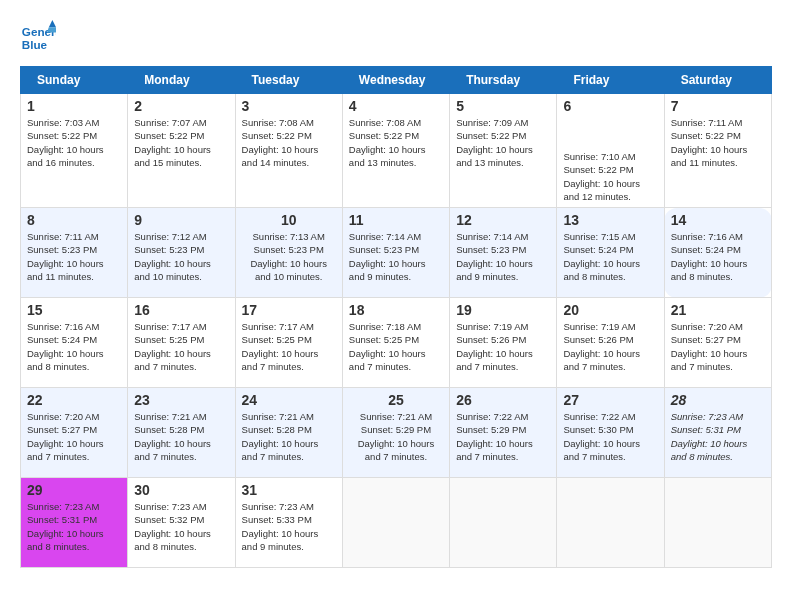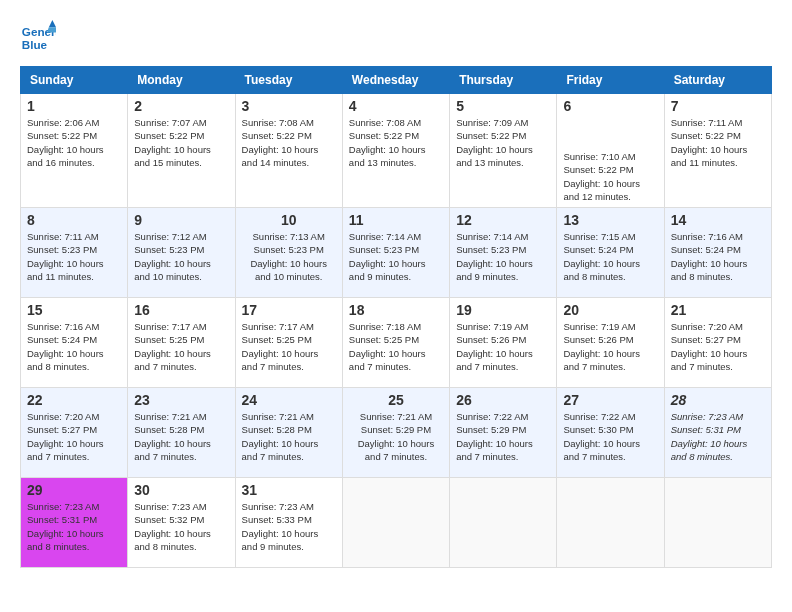--- a/index.html
+++ b/index.html
@@ -39,21 +39,21 @@
     }
     .calendar {
       width: 100%;
       border-collapse: collapse;
       font-size: 10.5px;
     }
     .calendar th {
       background-color: #1a6fbb;
       color: #fff;
       text-align: left;
-      padding: 6px 9px;
+      padding: 6px 16px;
       font-size: 12px;
       font-weight: bold;
       border: 1px solid #1a6fbb;
     }
     .calendar td {
       border: 1px solid #ddd;
       vertical-align: top;
       padding: 4px 6px;
       width: calc(100%/7);
       height: 90px;
@@ -107,21 +107,21 @@
         <th>Wednesday</th>
         <th>Thursday</th>
         <th>Friday</th>
         <th>Saturday</th>
       </tr>
   </thead>
   <tbody id="calendar-body">
   <tr>
         <td style="background: rgb(255, 255, 255);">
           <div class="cell-day">1</div>
-          <div class="cell-info" style="white-space: pre-line;">Sunrise: 2:06 AM
+          <div class="cell-info" style="white-space: pre-line;">Sunrise: 7:03 AM
 Sunset: 5:22 PM
 Daylight: 10 hours
 and 16 minutes.</div>
         </td>
         <td style="background: rgb(255, 255, 255);">
           <div class="cell-day">2</div>
           <div class="cell-info" style="white-space: pre-line;">Sunrise: 7:07 AM
 Sunset: 5:22 PM
 Daylight: 10 hours
 and 15 minutes.</div>
@@ -198,21 +198,21 @@
 Daylight: 10 hours
 and 9 minutes.</div>
         </td>
         <td style="background: rgb(238, 244, 255);">
           <div class="cell-day">13</div>
           <div class="cell-info" style="white-space: pre-line;">Sunrise: 7:15 AM
 Sunset: 5:24 PM
 Daylight: 10 hours
 and 8 minutes.</div>
         </td>
-        <td style="background: rgb(238, 244, 255);">
+        <td style="background: rgb(238, 244, 255); border-radius: 13px;">
           <div class="cell-day">14</div>
           <div class="cell-info" style="white-space: pre-line;">Sunrise: 7:16 AM
 Sunset: 5:24 PM
 Daylight: 10 hours
 and 8 minutes.</div>
         </td>
       </tr>
       <tr>
         <td style="background: rgb(255, 255, 255);">
           <div class="cell-day">15</div>

